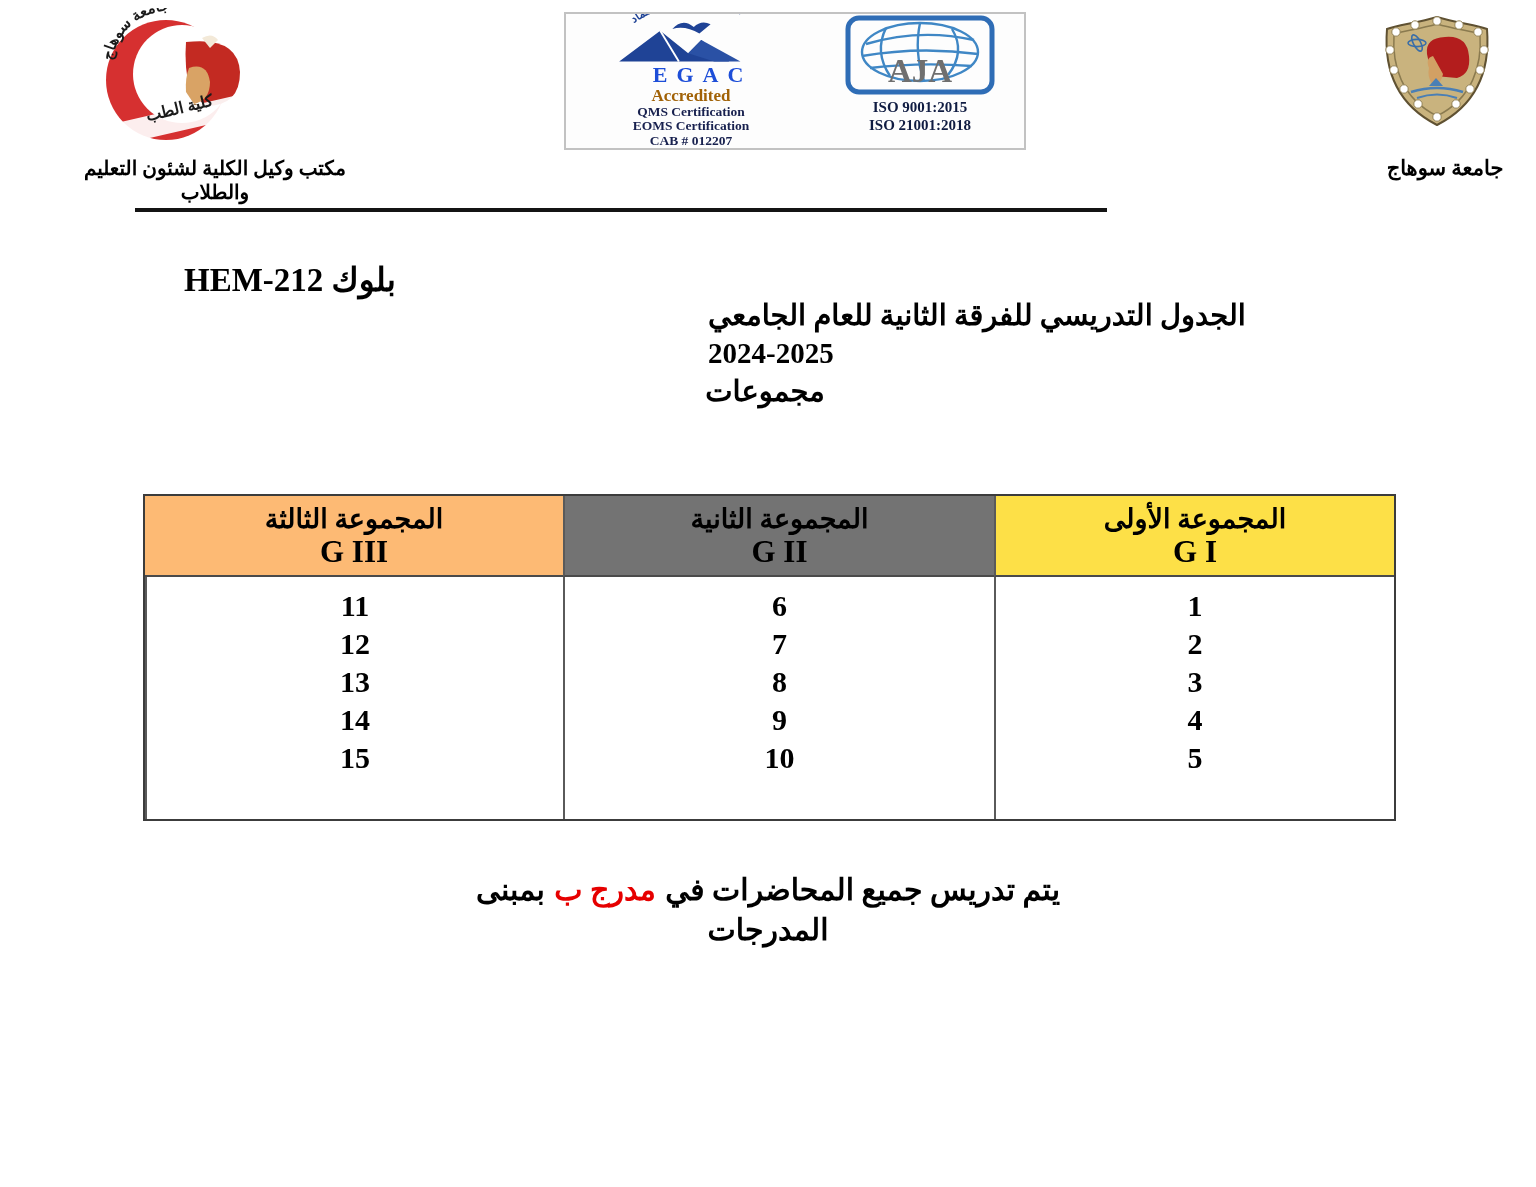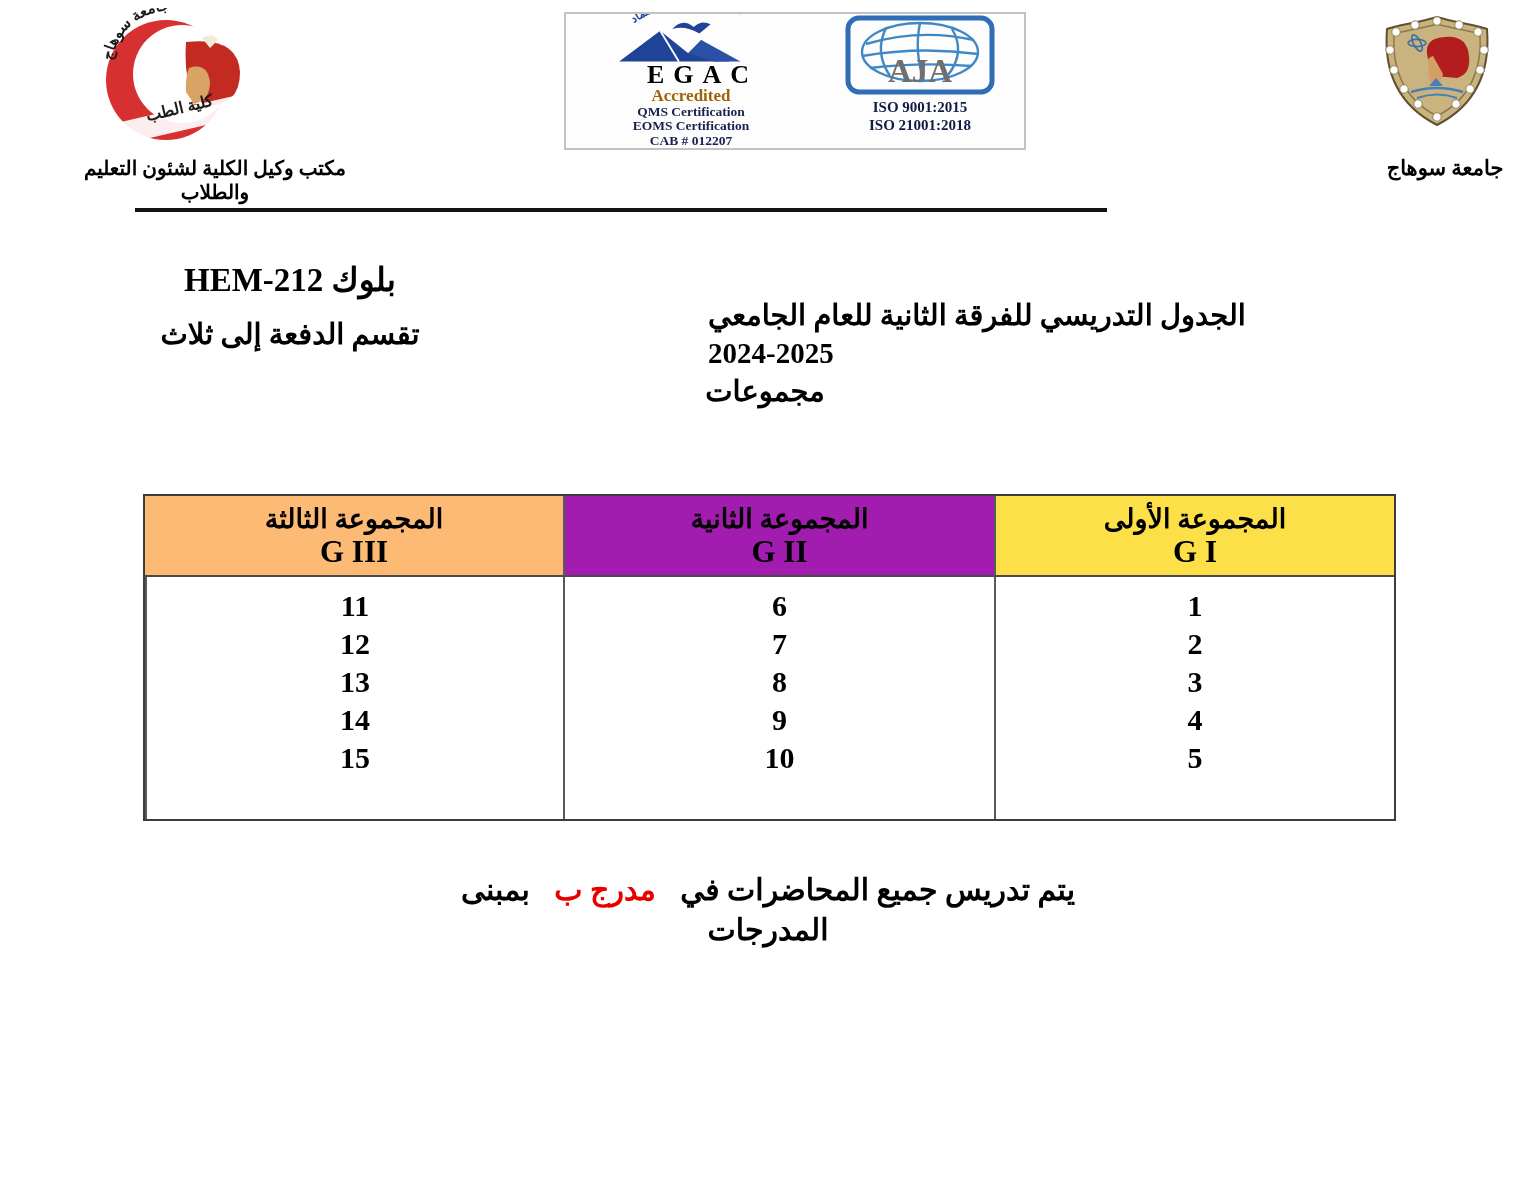--- a/index.html
+++ b/index.html
@@ -15,21 +15,21 @@
   
   #office-caption{left:66px;top:156px;width:298px;text-align:center;
     font-size:20px;font-weight:bold;direction:rtl;}
   #university-caption{left:1384px;top:156px;width:122px;text-align:center;
     font-size:21px;font-weight:bold;direction:rtl;}
 
   
   #cert-box{left:564px;top:12px;width:458px;height:134px;border:2px solid #c2c2c2;
     display:flex;background:#fdfdfd;}
   .cert-half{flex:1;display:flex;flex-direction:column;align-items:center;justify-content:flex-start;}
-  #egac-name{color:#000000;font-size:26px;font-weight:bold;letter-spacing:9px;line-height:24px;margin-left:23px;}
+  #egac-name{color:#1d4ed8;font-size:22px;font-weight:bold;letter-spacing:9px;line-height:24px;margin-left:23px;}
   #egac-accredited{color:#a16207;font-size:17px;font-weight:bold;line-height:18px;}
   .egac-cert-line{color:#18214f;font-size:13.5px;font-weight:bold;line-height:14.5px;text-align:center;}
   .iso-line{color:#101c42;font-size:15px;font-weight:bold;line-height:18px;text-align:left;}
 
   
   #university-emblem{left:1363px;top:14px;width:148px;height:118px;}
 
   
   #separator-rule{left:135px;top:208px;width:972px;height:4px;background:#141414;}
 
@@ -53,21 +53,21 @@
   .th-cell:first-child,.td-cell:first-child{border-left:none;}
   .th-ar{font-size:27px;font-weight:bold;line-height:32px;}
   .th-code{font-size:31px;font-weight:bold;line-height:34px;}
   .td-cell{border-left:2px solid #5a5a5a;box-sizing:border-box;
     display:flex;flex-direction:column;align-items:center;padding-top:10px;}
   .num-line{font-size:30px;font-weight:bold;line-height:38px;}
 
   
   #footer-note{left:418px;top:870px;width:700px;text-align:center;direction:rtl;
     font-size:30px;font-weight:bold;line-height:40px;}
-  #footer-highlight{margin:0 17px;}
+  #footer-highlight{margin:0 2px;}
 </style>
 </head>
 <body>
 
 <svg id="faculty-seal" class="abs" viewBox="0 0 180 142">
   <defs>
     <path id="seal-top-arc" d="M 26 66 A 58 58 0 0 1 138 40" fill="none"></path>
     <path id="seal-bottom-arc" d="M 42 118 L 150 92" fill="none"></path>
   </defs>
   <circle cx="80" cy="72" r="60" fill="#d63030"></circle>
@@ -156,32 +156,31 @@
     <polygon points="66,72 80,72 73,64" fill="#4a7fb5"></polygon>
     <path d="M48 78 Q74 70 100 78" fill="none" stroke="#4a7fb5" stroke-width="2.4"></path>
     <path d="M54 84 Q74 77 94 84" fill="none" stroke="#4a7fb5" stroke-width="2"></path>
   </g>
 </svg>
 
 <div id="separator-rule" class="abs"></div>
 
 <div id="block-heading" class="abs">
   <div id="block-line1">بلوك HEM-212</div>
-  <div id="block-line2">تقسم الدفعة إلى ثلاث</div>
 </div>
 
 <div id="main-title" class="abs">الجدول التدريسي للفرقة الثانية للعام الجامعي 2025-2024</div>
 <div id="sub-title" class="abs">مجموعات</div>
 
 <div id="groups-table" class="abs">
   <div class="th-cell" style="background: #fdba74;">
     <div class="th-ar">المجموعة الثالثة</div>
     <div class="th-code">G III</div>
   </div>
-  <div class="th-cell" style="background: #a21caf; align-items: center;">
+  <div class="th-cell" style="background: #737373; align-items: center;">
     <div class="th-ar">المجموعة الثانية</div>
     <div class="th-code">G II</div>
   </div>
   <div class="th-cell" style="background: #fde047;">
     <div class="th-ar">المجموعة الأولى</div>
     <div class="th-code">G I</div>
   </div>
 
   <div class="td-cell">
     <div class="num-line">11</div>

